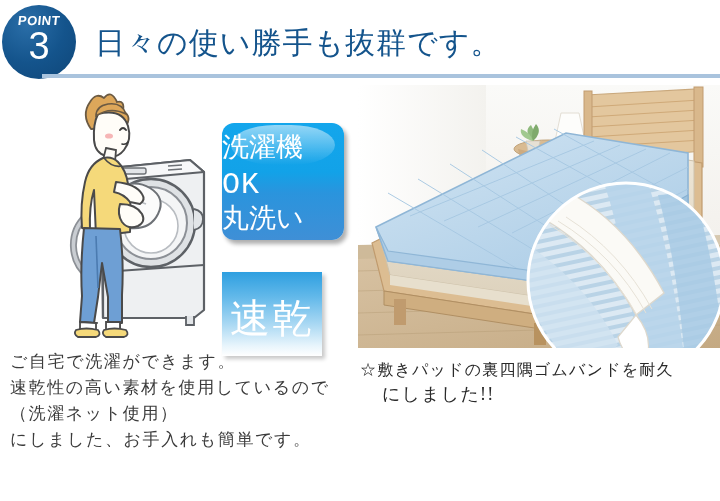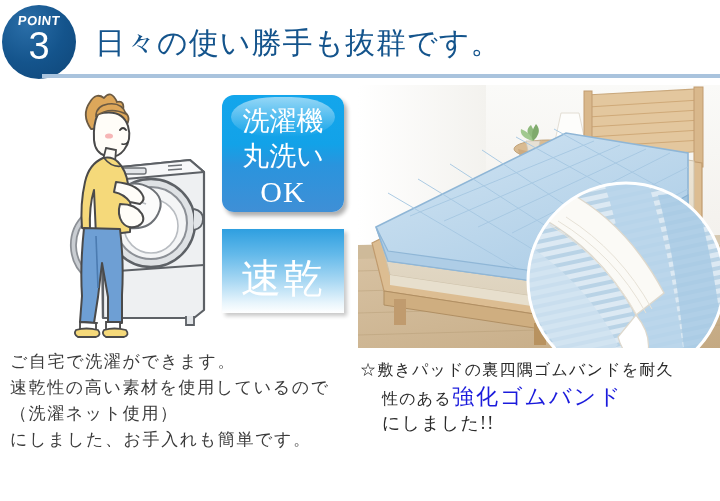--- a/index.html
+++ b/index.html
@@ -73,23 +73,24 @@
     left: 8px;
     top: 86px;
     width: 210px;
     height: 256px;
   }
 
   
   .badge {
     position: absolute;
     box-sizing: border-box;
-    text-align: center;
+    text-align: left;
     color: #ffffff;
-    font-family: Liberation Serif, serif;
+    font-family: Liberation Mono, monospace;
+    margin-top: 28px;
   }
   .badge-wash {
     left: 222px;
     top: 95px;
     width: 122px;
     height: 117px;
     border-radius: 12px;
     background: linear-gradient(to bottom, #13a6ec 0%, #12a2e8 42%, #2a94dd 60%, #3f8fd6 100%);
     box-shadow: 3px 4px 4px rgba(0,0,0,0.32);
     padding-top: 9px;
@@ -113,25 +114,26 @@
     line-height: 35px;
     letter-spacing: 0px;
   }
   .badge-wash .line-ok {
     font-size: 30px;
     line-height: 36px;
     letter-spacing: 1px;
   }
   .badge-dry {
     left: 222px;
-    top: 229px;
-    width: 122px;
+    top: 244px;
+    width: 100px;
     height: 84px;
     background: linear-gradient(to bottom, #2e9fe0 0%, #63b9ea 30%, #a9d8f3 62%, #e8f5fc 88%, #ffffff 100%);
     box-shadow: 3px 3px 4px rgba(0,0,0,0.22);
+    padding-left: 8px;
   }
   .badge-dry .line {
     display: block;
     font-size: 40px;
     line-height: 44px;
     margin-top: 28px;
     letter-spacing: 2px;
   }
 
   
@@ -253,22 +255,22 @@
 
       <path d="M72 236 l16 1 l0 8 l-16 0 Z" fill="#ffffff" stroke="#4a4a4a" stroke-width="1.8"></path>
       <path d="M98 236 l14 0 l0 8 l-14 0 Z" fill="#ffffff" stroke="#4a4a4a" stroke-width="1.8"></path>
       <path d="M68 244 q10 -3 22 0 q4 5 -2 7 l-18 0 q-5 -3 -2 -7 Z" fill="#f5d97a" stroke="#4a4a4a" stroke-width="1.8"></path>
       <path d="M96 244 q10 -3 22 0 q4 5 -2 7 l-18 0 q-5 -3 -2 -7 Z" fill="#f5d97a" stroke="#4a4a4a" stroke-width="1.8"></path>
     </g>
   </svg>
 
   <div class="badge badge-wash">
     <span class="line">洗濯機</span>
+    <span class="line line-ok">OK</span>
     <span class="line">丸洗い</span>
-    <span class="line line-ok">OK</span>
   </div>
 
   <div class="badge badge-dry">
     <span class="line">速乾</span>
   </div>
 
   <svg class="photo" viewBox="0 0 362 263" preserveAspectRatio="none">
     <defs>
       <linearGradient id="wallG" x1="0" y1="0" x2="0" y2="1">
         <stop offset="0%" stop-color="#fafaf8"></stop>
@@ -394,17 +396,16 @@
 
   <div class="copy-left">
     <div>ご自宅で洗濯ができます。</div>
     <div>速乾性の高い素材を使用しているので</div>
     <div>（洗濯ネット使用）</div>
     <div>にしました、お手入れも簡単です。</div>
   </div>
 
   <div class="copy-right">
     <div>☆敷きパッドの裏四隅ゴムバンドを耐久</div>
-    <div class="indent"><span>性のある</span><span class="emph">強化ゴムバンド</span></div>
     <div class="last">にしました!!</div>
   </div>
 
 </div>
 
 </body></html>

